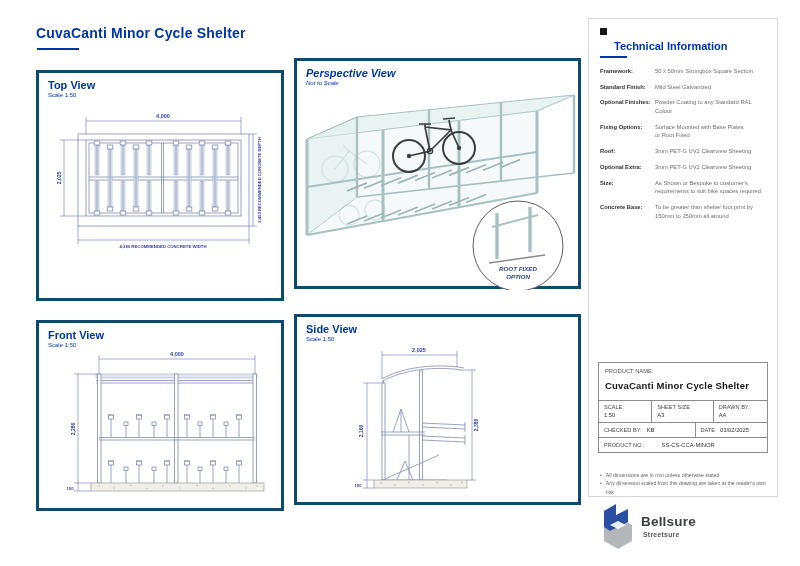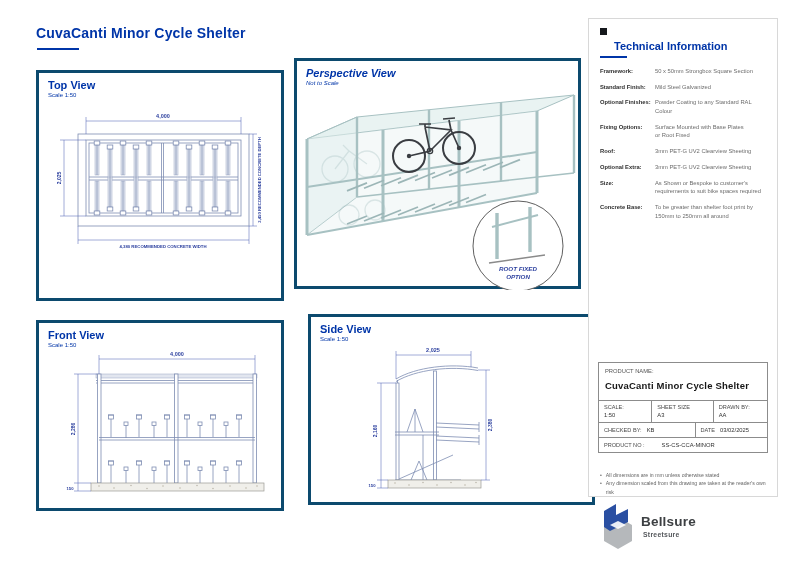--- a/index.html
+++ b/index.html
@@ -8,21 +8,21 @@
 
   
   .page-title{position:absolute;left:36px;top:25px;margin:0;font-size:14px;font-weight:bold;color:#0035a8;letter-spacing:.2px;}
   .title-rule{position:absolute;left:37px;top:48px;width:42px;height:2px;background:#0035a8;}
 
   
   .panel{position:absolute;border:3px solid #0c4a6e;background:#fff;box-sizing:border-box;}
   #tv{left:36px;top:70px;width:248px;height:231px;}
   #pv{left:294px;top:58px;width:287px;height:231px;font-style:italic;}
   #fv{left:36px;top:320px;width:248px;height:191px;}
-  #sv{left:294px;top:314px;width:287px;height:191px;margin-left:14px;}
+  #sv{left:294px;top:314px;width:287px;height:191px;}
   .panel-head{position:absolute;left:9px;top:6px;z-index:2;}
   .panel-title{font-size:11px;font-weight:bold;color:#0035a8;line-height:1.1;}
   .panel-scale{font-size:6px;color:#0035a8;margin-top:1px;}
   svg.draw{position:absolute;left:0;display:block;}
 
   
   .ln{stroke:#7e8db2;fill:none;stroke-width:.8;}
   .lnf{stroke:#7e8db2;fill:#ffffff;stroke-width:.8;}
   .rackfill{fill:#e2e6ef;stroke:#9aa6c4;stroke-width:.5;}
   .dim{stroke:#5568b8;stroke-width:.55;fill:none;}

